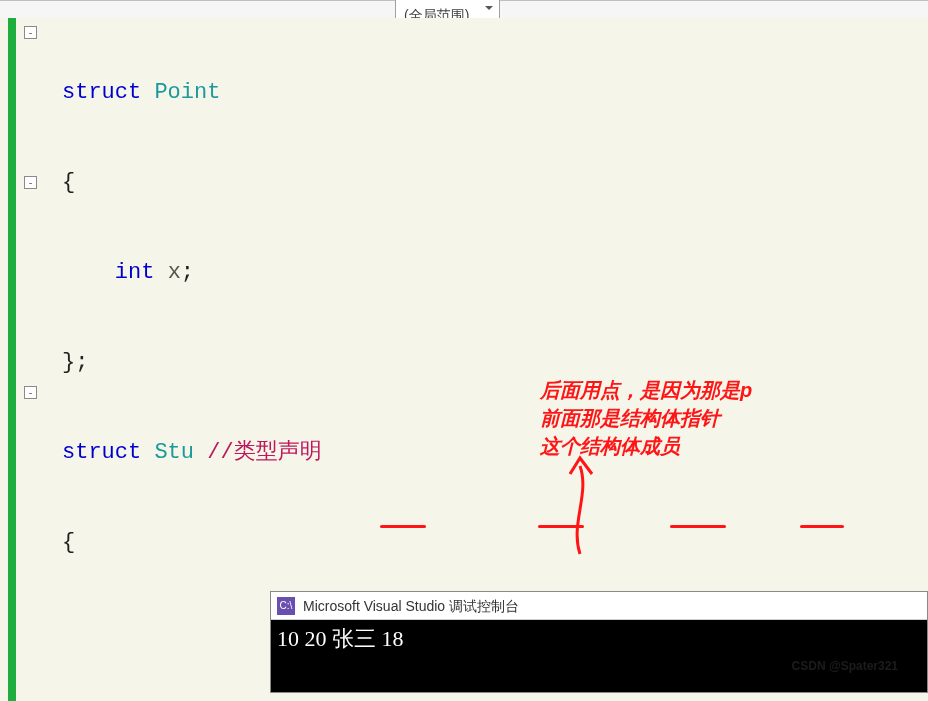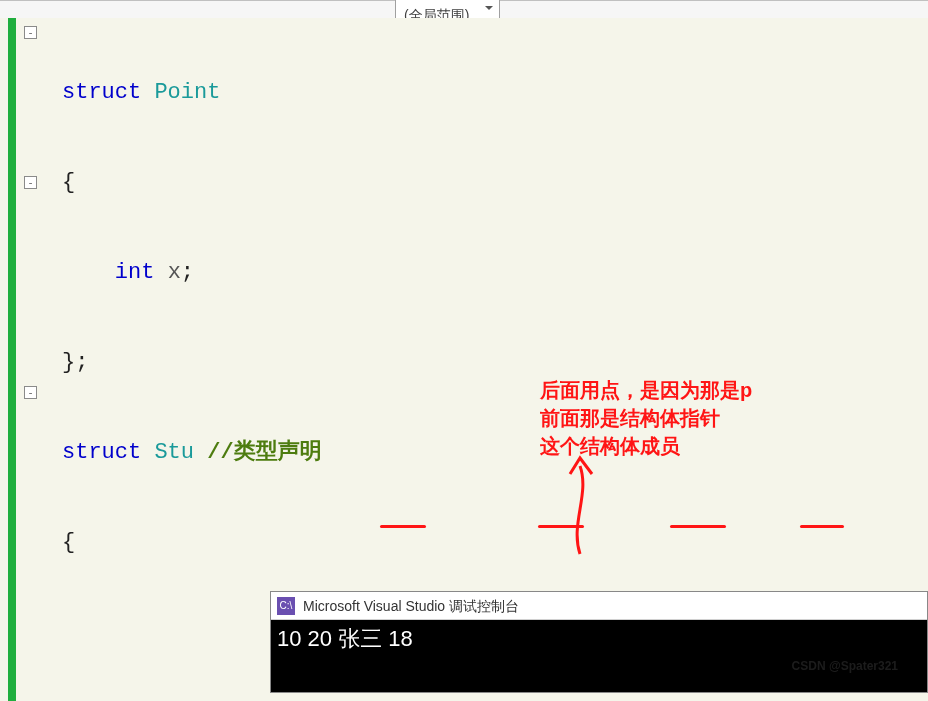--- a/index.html
+++ b/index.html
@@ -51,29 +51,30 @@
     color:#666; font-family:monospace;
   }
   .code {
     position:absolute; left:54px; top:0; right:0;
     white-space: pre;
     font-family: "Courier New", "NSimSun", "SimSun", monospace;
   }
   .line { height:30px;margin-left:8px; }
   .kw   { color:#0000cc; }
   .type { color:#1a9a9a; }
-  .cmt  { color:#4d7c0f;font-weight:bold; }
+  .cmt  { color:#be185d; }
   .txt  { color:#222; }
   .mem  { color:#555; }
 
   .annot {
     position:absolute; left:540px; top:358px; width:300px;
     font-family:"SimSun","Microsoft YaHei",sans-serif;
     font-size:20px; font-weight:700; line-height:28px;
     color:#ff1515;
+    font-style:italic;
   }
   .arrow-svg {
     position:absolute; left:540px; top:436px; width:80px; height:108px;
     pointer-events:none;
   }
   .underline {
     position:absolute; height:3px; background:#ff1515; border-radius:2px;
   }
 
   .console-window {
@@ -86,21 +87,21 @@
     font-family:"Microsoft YaHei","SimSun",sans-serif;
     font-size:14px; color:#333; padding-left:6px;
   }
   .vs-icon {
     width:18px; height:18px; background:#6a4fb0;
     color:#fff; font-size:10px; line-height:18px; text-align:center;
     font-family:sans-serif; margin-right:8px;
   }
   .console-body {
     background:#000; color:#fff; padding:4px 6px;
-    font-family:Liberation Sans, sans-serif; font-size:22px;
+    font-family:Liberation Serif, serif; font-size:22px;
     height:72px;
   }
 
   .watermark {
     position:absolute; right:30px; bottom:20px;
     font-family:"Microsoft YaHei",sans-serif; font-size:12px;
     color:rgba(80,80,80,0.35);
     font-weight:bold;
   }
 </style>

